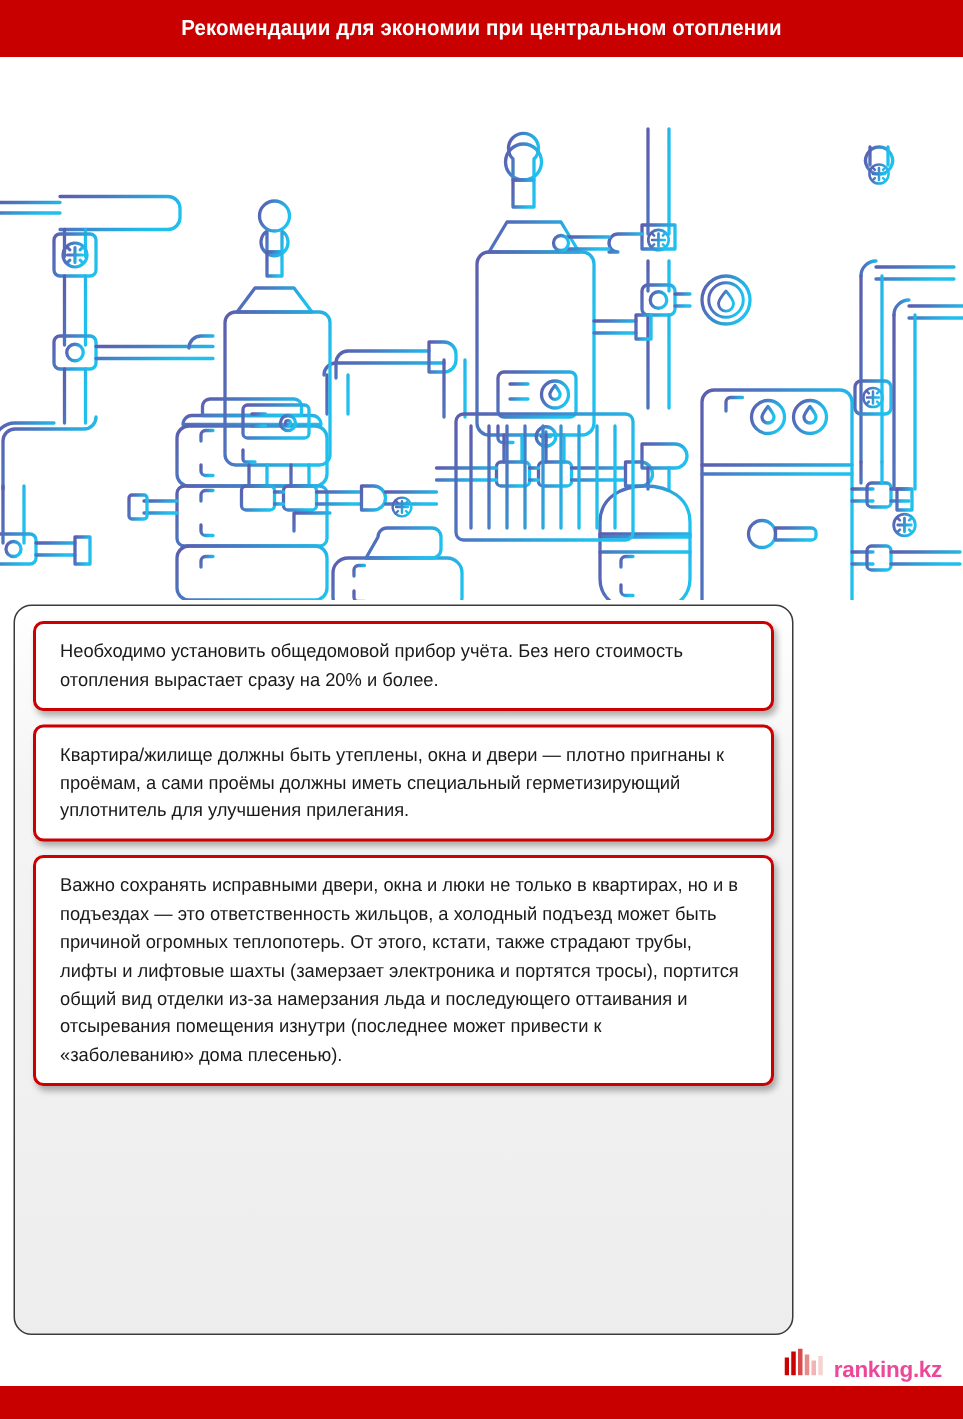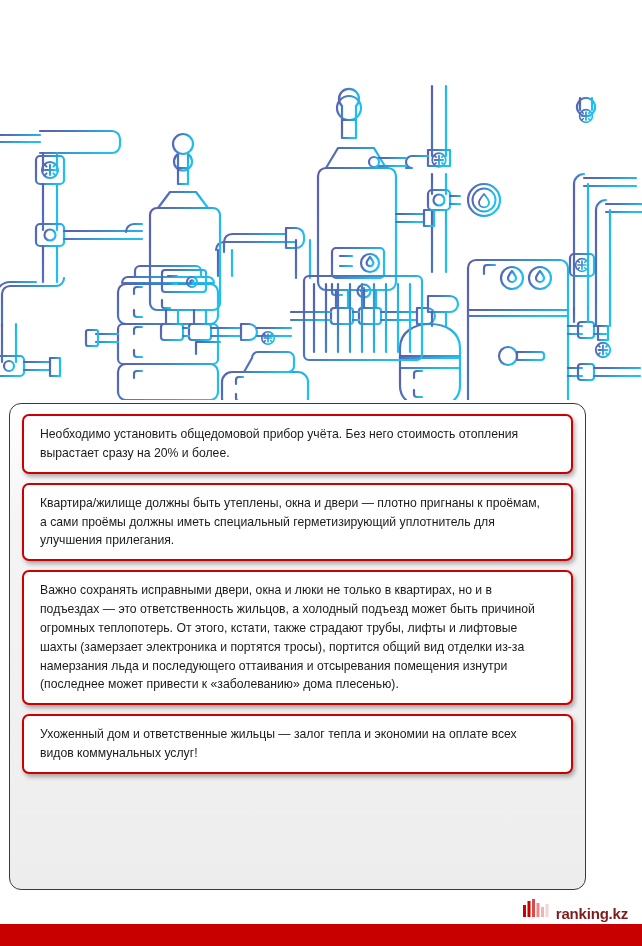--- a/index.html
+++ b/index.html
@@ -46,21 +46,21 @@
     height: 362px;
     background: #ffffff;
   }
   .illustration svg { display: block; }
 
   
   .tips-container {
     position: absolute;
     left: 9px;
     top: 403px;
-    width: 577px;
+    width: 520px;
     height: 487px;
     border: 1px solid #3a3a3a;
     border-radius: 12px;
     background: linear-gradient(180deg, #ffffff 0%, #f4f4f4 26%, #ededed 100%);
     padding: 10px 12px 10px 12px;
   }
   .tip {
     position: relative;
     border: 2px solid #cc0000;
     border-radius: 7px;
@@ -94,39 +94,42 @@
   .logo {
     display: flex;
     align-items: center;
     gap: 7px;
   }
   .logo-bars { display: block; }
   .logo-text {
     font-family: "Liberation Sans", sans-serif;
     font-size: 15px;
     font-weight: bold;
-    color: #7f1d1d;
+    color: #ec4899;
     letter-spacing: -0.2px;
     margin-top: 10px;
   }
 
   
   .footer-bar {
     position: absolute;
     left: 0; top: 924px;
     width: 642px;
     height: 22px;
     background: #c80000;
   }
 </style>
 </head>
 <body>
 
 <div class="page">
 
+  <div class="header-bar">
+    <div class="header-title">Рекомендации для экономии при центральном отоплении</div>
+  </div>
 
   <div class="illustration">
     <svg width="642" height="362" viewBox="0 0 642 362" xmlns="http://www.w3.org/2000/svg" aria-hidden="true">
       <defs>
         <linearGradient id="gq" x1="0" y1="0" x2="1" y2="0.35">
           <stop offset="0%" stop-color="#5d5dae"></stop>
           <stop offset="35%" stop-color="#4a78c2"></stop>
           <stop offset="65%" stop-color="#2f9ed8"></stop>
           <stop offset="100%" stop-color="#1fc0ee"></stop>
         </linearGradient>
@@ -353,23 +356,20 @@
   <div class="tips-container">
     <div class="tip">
       <div class="tip-text">Необходимо установить общедомовой прибор учёта. Без него стоимость отопления вырастает сразу на 20% и более.</div>
     </div>
     <div class="tip">
       <div class="tip-text">Квартира/жилище должны быть утеплены, окна и двери — плотно пригнаны к проёмам, а сами проёмы должны иметь специальный герметизирующий уплотнитель для улучшения прилегания.</div>
     </div>
     <div class="tip">
       <div class="tip-text">Важно сохранять исправными двери, окна и люки не только в квартирах, но и в подъездах — это ответственность жильцов, а холодный подъезд может быть причиной огромных теплопотерь. От этого, кстати, также страдают трубы, лифты и лифтовые шахты (замерзает электроника и портятся тросы), портится общий вид отделки из-за намерзания льда и последующего оттаивания и отсыревания помещения изнутри (последнее может привести к «заболеванию» дома плесенью).</div>
     </div>
-    <div class="tip">
-      <div class="tip-text">Ухоженный дом и ответственные жильцы — залог тепла и экономии на оплате всех видов коммунальных услуг!</div>
-    </div>
   </div>
 
   <div class="footer">
     <div class="logo">
       <svg class="logo-bars" width="26" height="18" viewBox="0 0 26 18" aria-hidden="true">
         <rect x="0" y="6" width="3" height="12" fill="#cc0000"></rect>
         <rect x="4.5" y="2" width="3" height="16" fill="#cc0000"></rect>
         <rect x="9" y="0" width="3" height="18" fill="#d94a4a"></rect>
         <rect x="13.5" y="4" width="3" height="14" fill="#e88a8a"></rect>
         <rect x="18" y="8" width="3" height="10" fill="#f0b4b4"></rect>

